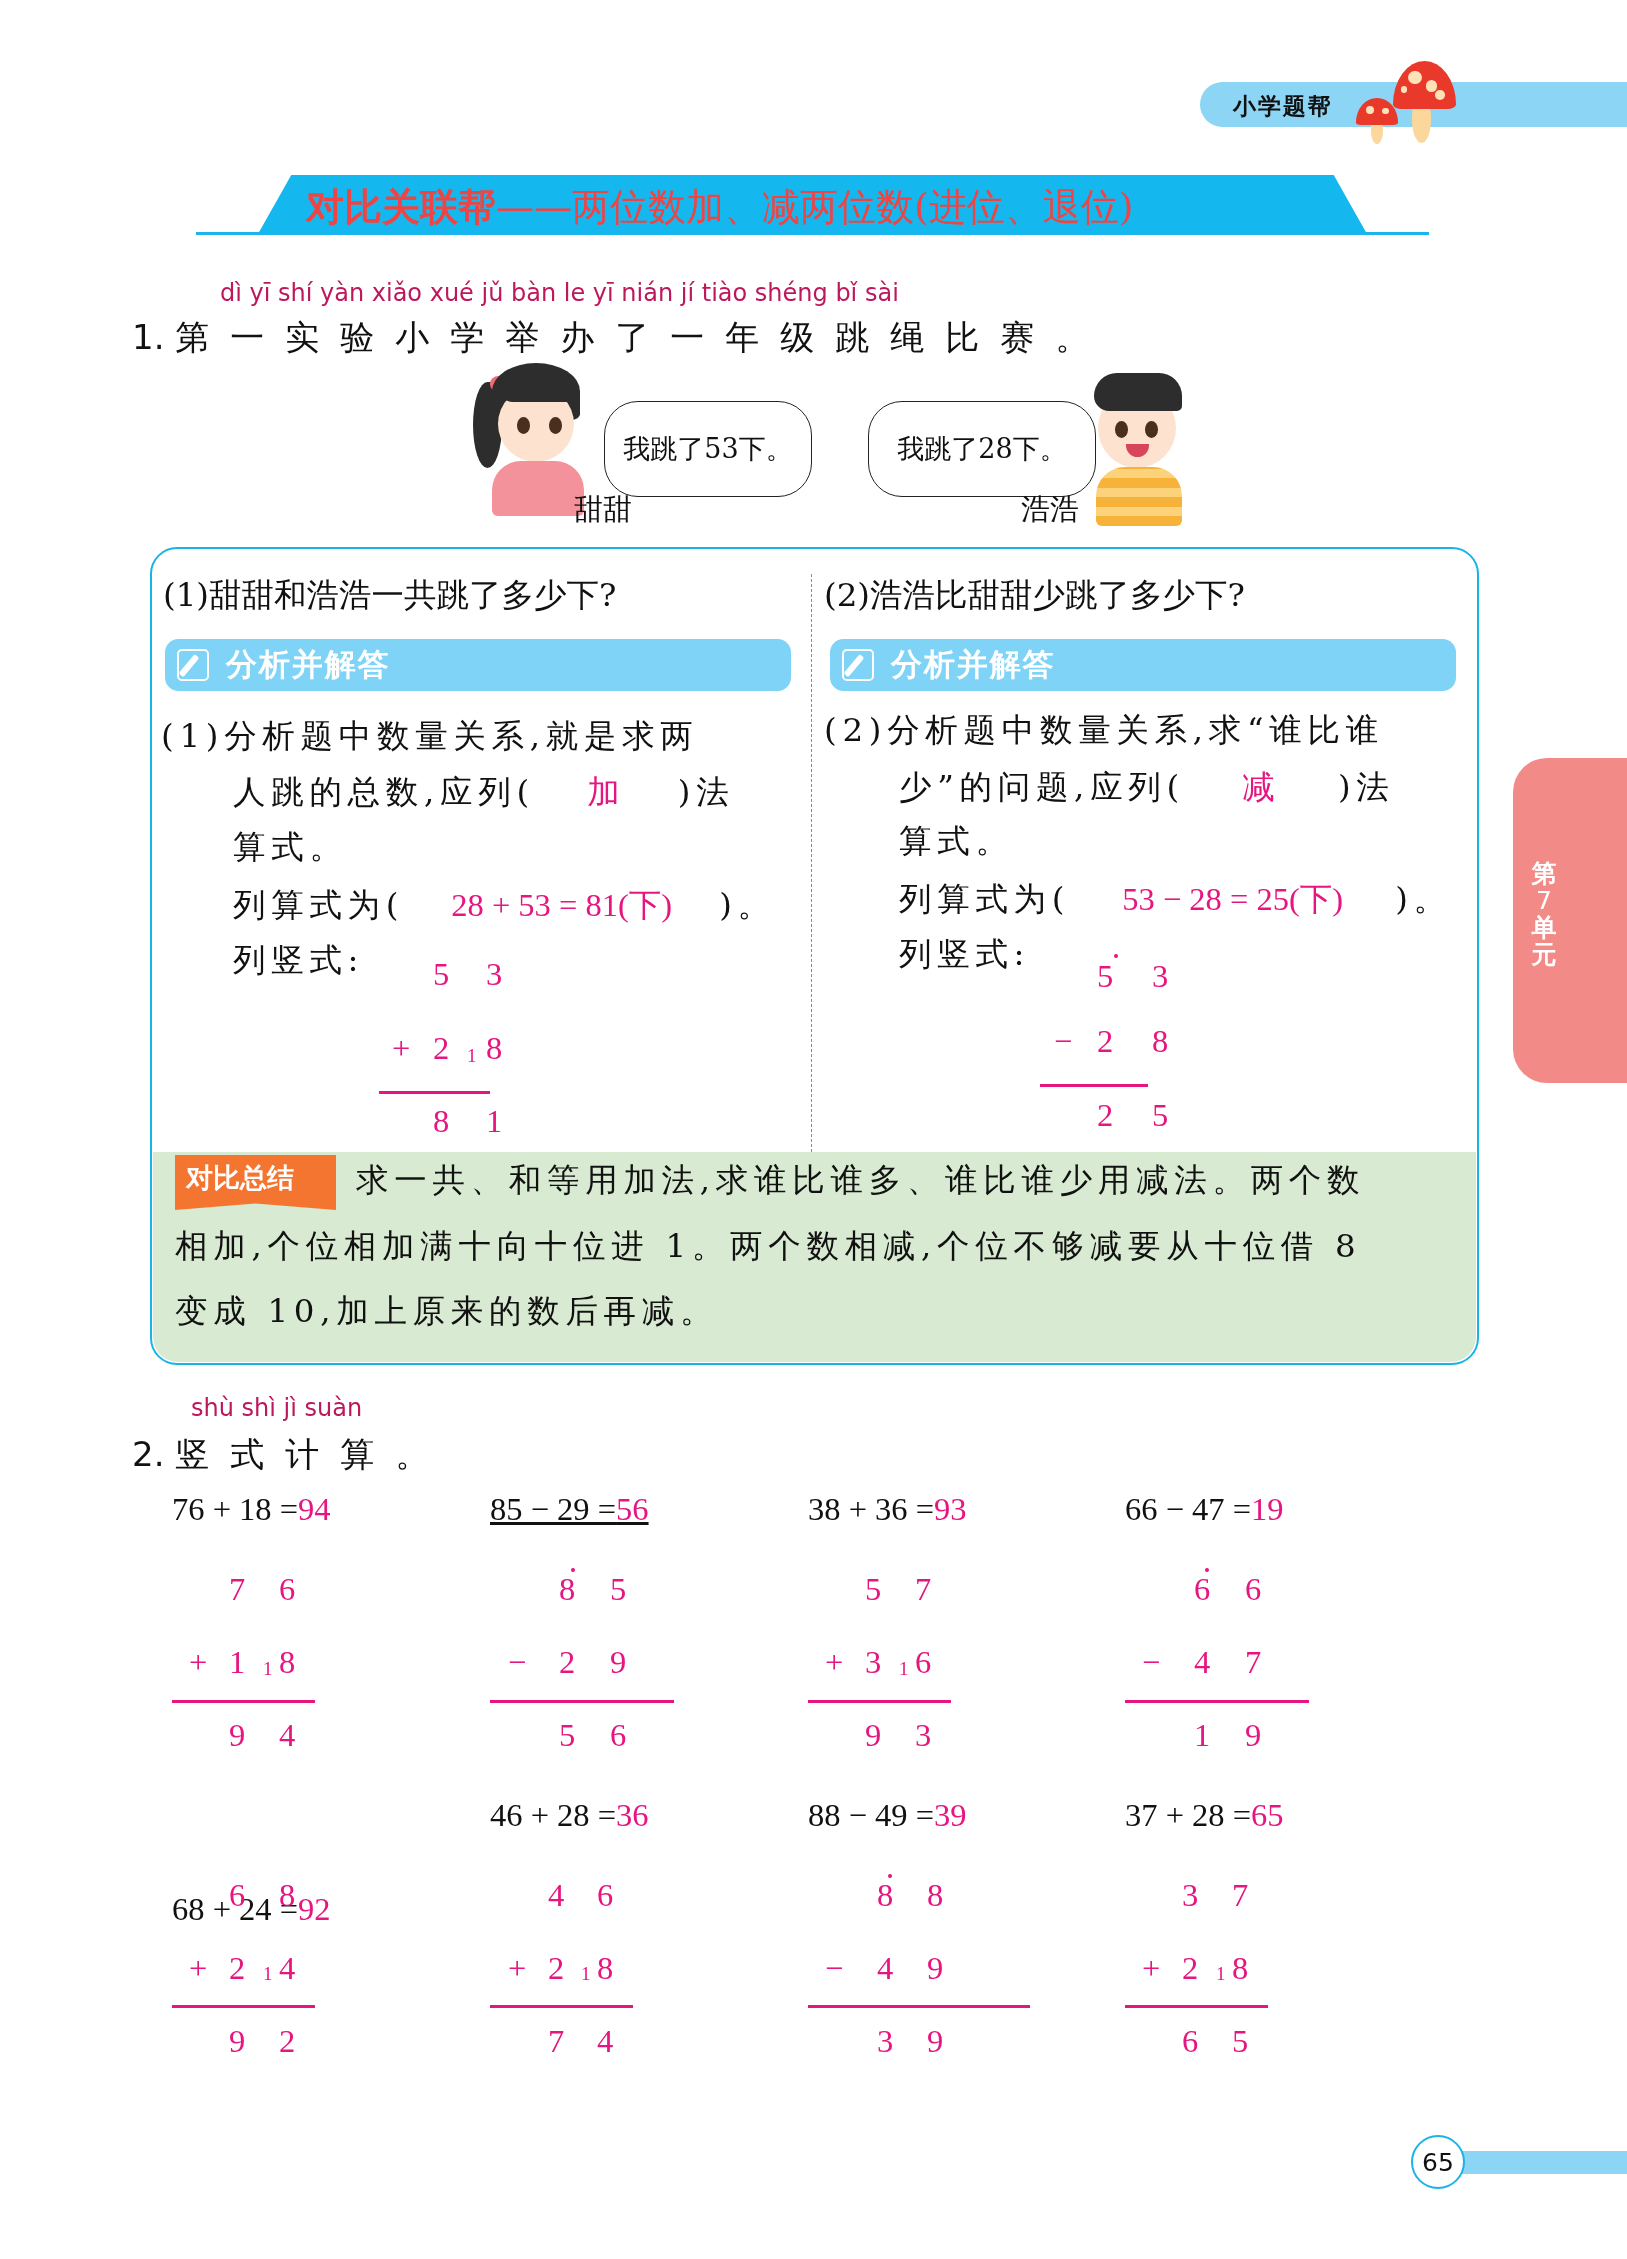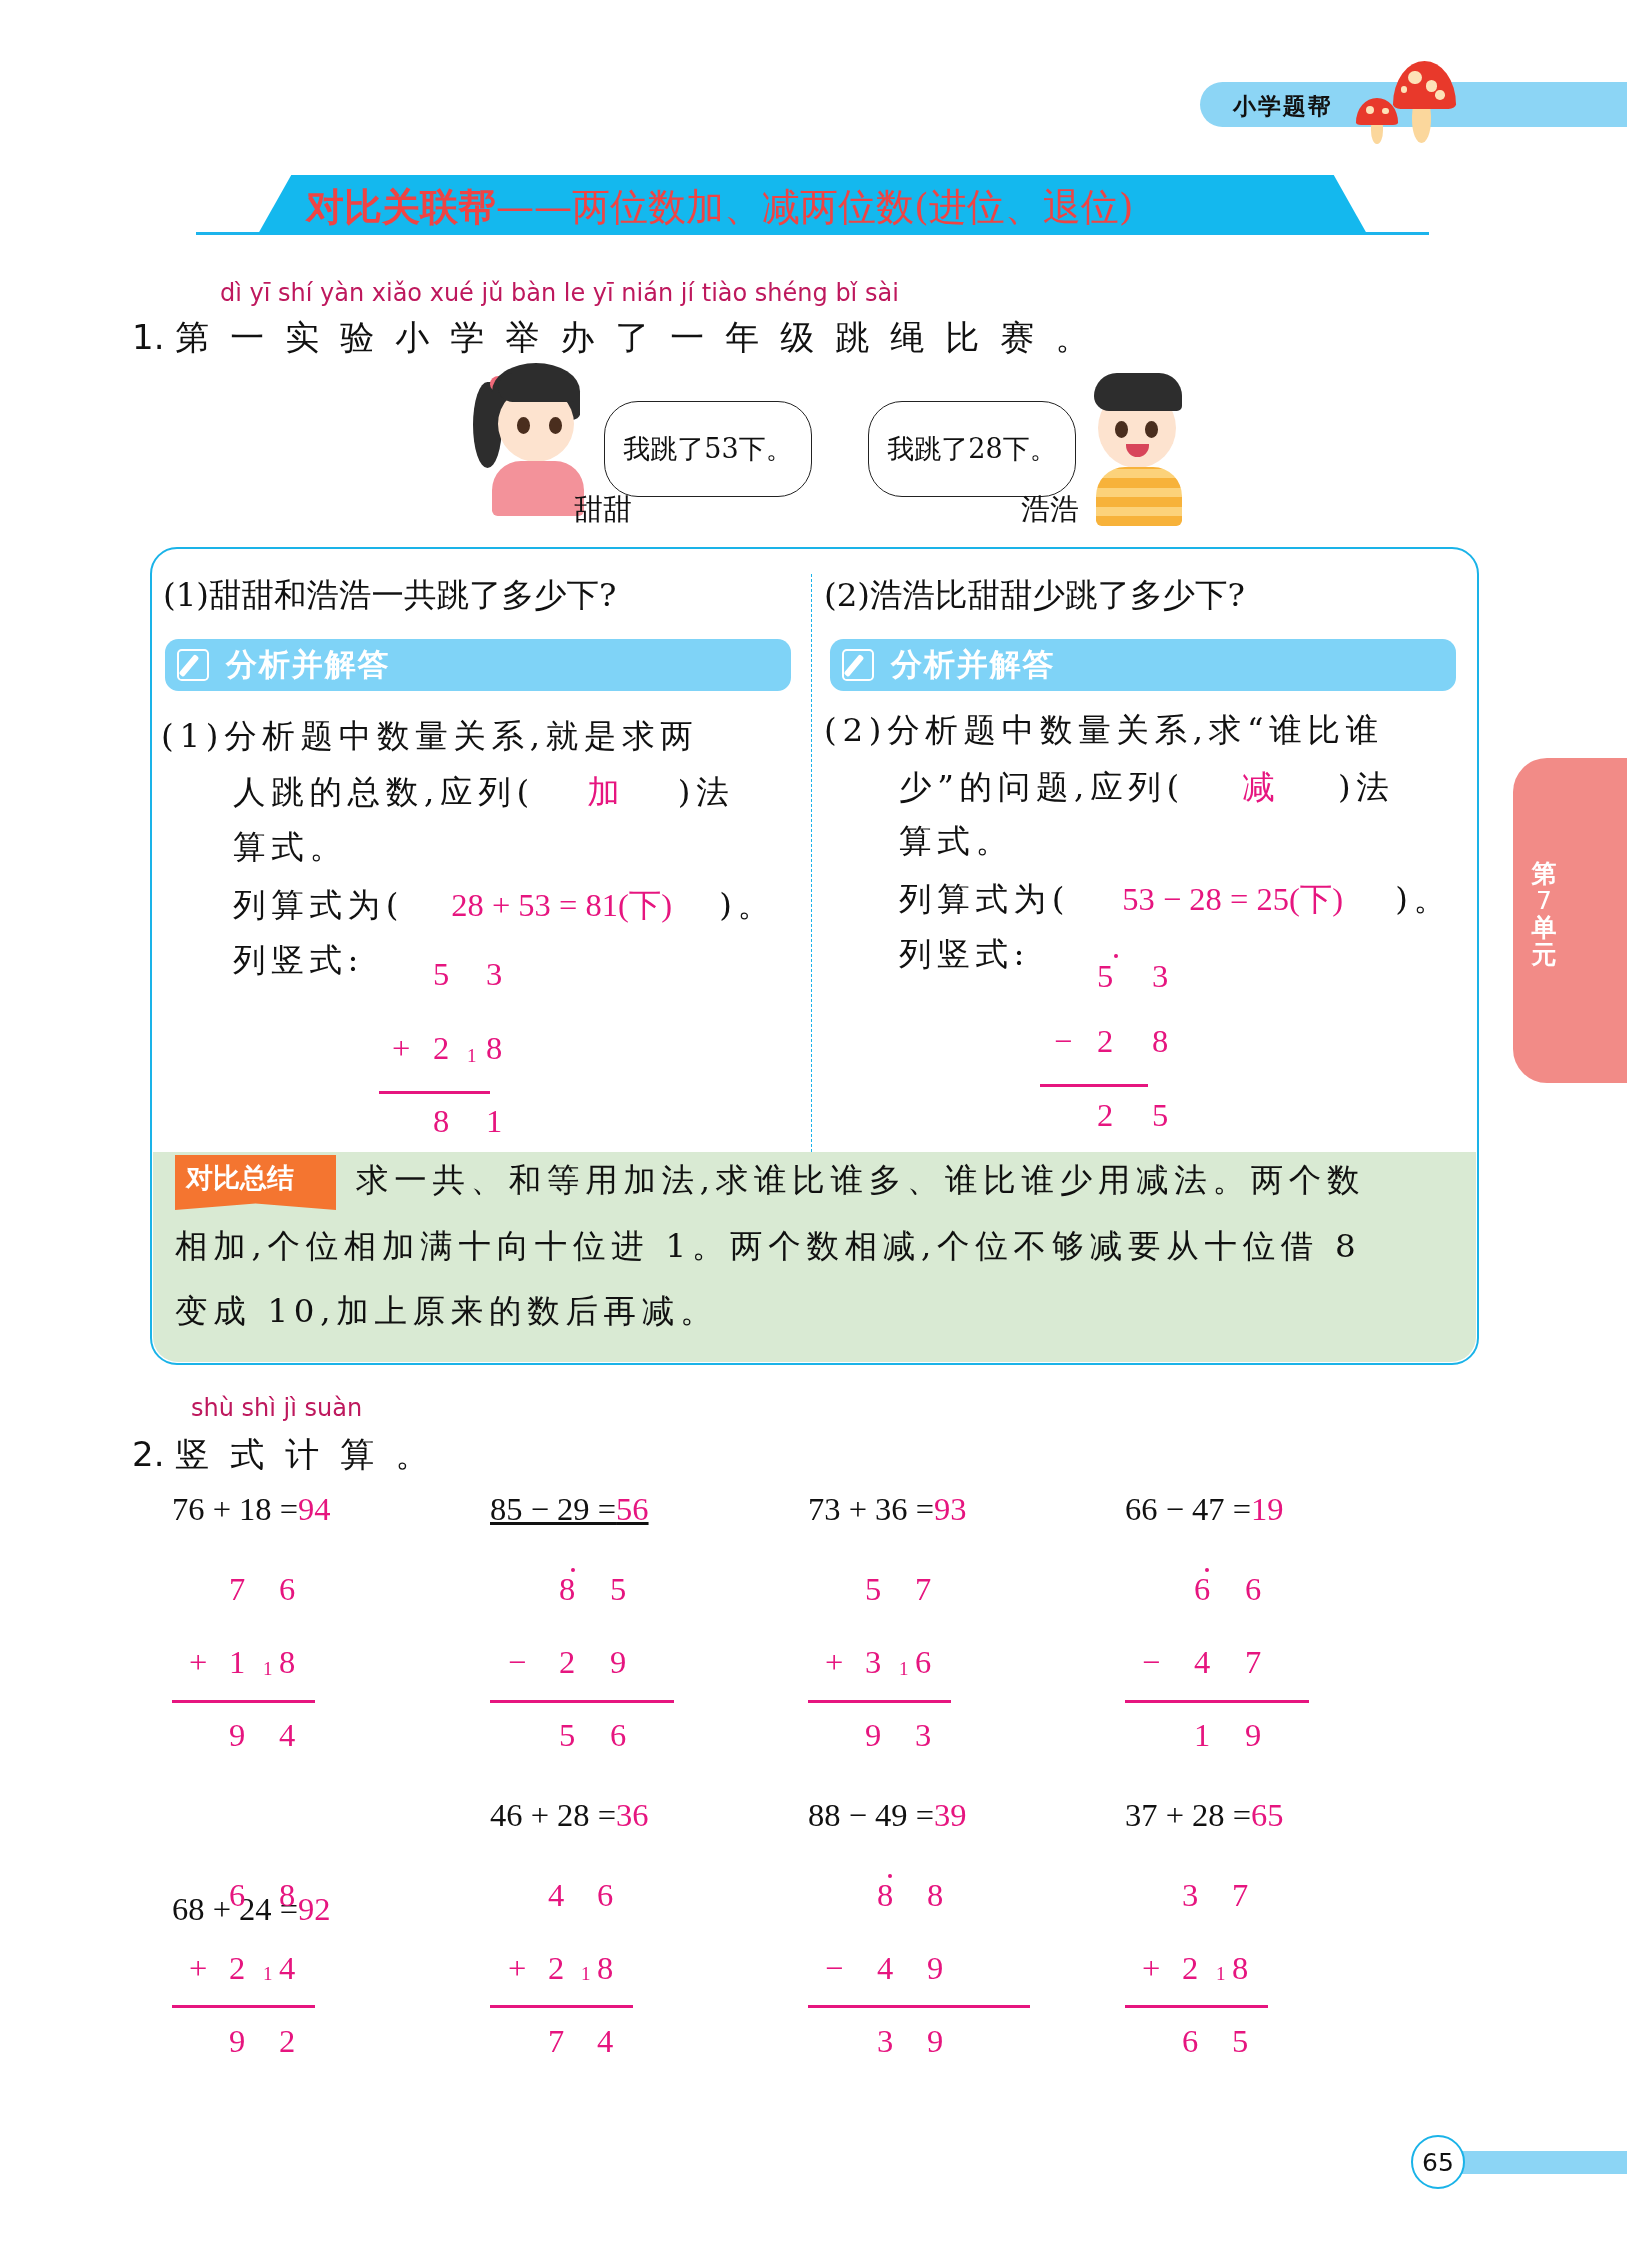--- a/index.html
+++ b/index.html
@@ -109,21 +109,21 @@
   <div class="face" style="left:25px;top:23px;width:76px;height:76px;border:none;"></div>
   <div class="hair" style="left:25px;top:9.6px;width:76px;height:29px;border-radius:38px 38px 3.8px 38px;"></div>
   <div class="eye" style="left:44px;top:54px;"></div>
   <div class="eye" style="left:76px;top:54px;"></div>
   <div class="body-shirt" style="left:19px;top:98px;width:92px;height:55px;background:#f3929a;border-radius:29px 29px 5.7px 5.7px;"></div>
 </div>
 <div class="name-label" style="left:574px;top:490px;">甜甜</div>
 <div class="bubble" style="left:604px;top:401px;width:208px;height:96px;">
   <span>我跳了53下。</span>
 </div>
-<div class="bubble" style="left:868px;top:401px;width:208px;height:96px;">
+<div class="bubble" style="left:868px;top:401px;width:228px;height:96px;">
   <span>我跳了28下。</span>
 </div>
 
 <div class="char" style="left:1090px;top:373px;width:96px;height:153px;">
   <div class="face" style="left:7.6px;top:15.3px;width:78px;height:80px;border:none;"></div>
   <div class="hair" style="left:3.8px;top:0;width:88px;height:38px;border-radius:44px 44px 9.6px 29px;"></div>
   <div class="eye" style="left:25px;top:48px;"></div>
   <div class="eye" style="left:55px;top:48px;"></div>
   <div style="position:absolute;left:36px;top:71px;width:23px;height:13.4px;background:#d8455a;border-radius:0 0 13.4px 13.4px;"></div>
   <div class="body-shirt" style="left:5.7px;top:94px;width:86px;height:59px;background:repeating-linear-gradient(0deg,#f7b23a 0 9.6px,#fcd27a 9.6px 19px);border-radius:29px 29px 5.7px 5.7px;"></div>
@@ -227,21 +227,21 @@
       <span class="digit" style="left:559px;top:1571px;">8</span>
       <span class="digit" style="left:610px;top:1571px;">5</span>
       <span class="digit" style="left:508px;top:1644px;">−</span>
       <span class="digit" style="left:559px;top:1644px;">2</span>
       <span class="digit" style="left:610px;top:1644px;">9</span>
       <div class="rule" style="left:490px;top:1700px;width:184px;"></div>
       <span class="digit" style="left:559px;top:1717px;">5</span>
       <span class="digit" style="left:610px;top:1717px;">6</span>
     </div>
     <div>
-      <div class="eq" style="left:808px;top:1491px;"><span>73 + 36 =</span><span class="ans">93</span></div>
+      <div class="eq" style="left:808px;top:1491px;"><span>38 + 36 =</span><span class="ans">93</span></div>
       <span class="digit" style="left:865px;top:1571px;">5</span>
       <span class="digit" style="left:915px;top:1571px;">7</span>
       <span class="digit" style="left:825px;top:1644px;">+</span>
       <span class="digit" style="left:865px;top:1644px;">3</span>
       <span class="carry" style="left:899px;top:1658px;">1</span>
       <span class="digit" style="left:915px;top:1644px;">6</span>
       <div class="rule" style="left:808px;top:1700px;width:143px;"></div>
       <span class="digit" style="left:865px;top:1717px;">9</span>
       <span class="digit" style="left:915px;top:1717px;">3</span>
     </div>

